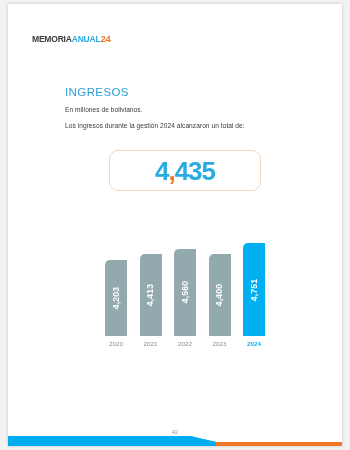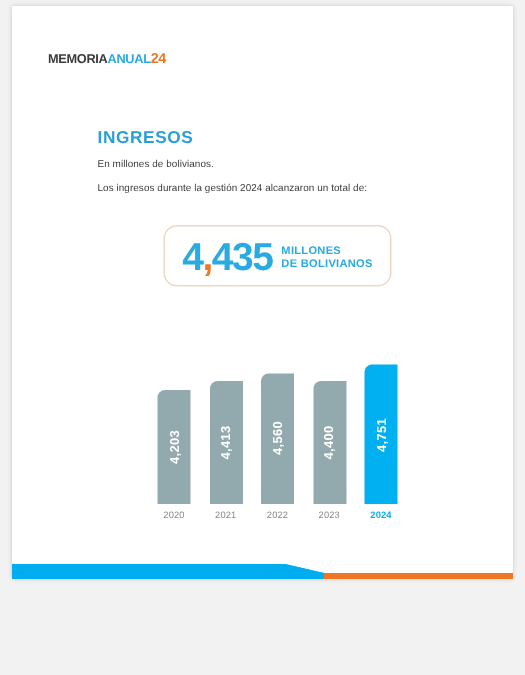--- a/index.html
+++ b/index.html
@@ -11,21 +11,21 @@
     height: 450px;
     background: #f2f2f2;
     font-family: "Liberation Sans", sans-serif;
     overflow: hidden;
   }
   .page {
     position: absolute;
     left: 8px;
     top: 4px;
     width: 334px;
-    height: 382px;
+    height: 442px;
     background: #ffffff;
     box-shadow: 0 0 3px rgba(0,0,0,0.18);
     overflow: hidden;
   }
 
   
   .logo {
     position: absolute;
     left: 24px;
     top: 30px;
@@ -40,21 +40,21 @@
   .logo .yr      { color: #ef7622; font-size: 9.5px; }
 
   
   .section-title {
     position: absolute;
     left: 57px;
     top: 82px;
     font-size: 11.5px;
     color: #2a9fd6;
     letter-spacing: 0.4px;
-    font-weight: bold;
+    font-weight: normal;
   }
   .lead {
     position: absolute;
     left: 57px;
     top: 102px;
     font-size: 6.6px;
     color: #3b3b3b;
     letter-spacing: 0.05px;
   }
   .lead2 {
@@ -197,24 +197,20 @@
     <span class="memoria">MEMORIA</span><span class="anual">ANUAL</span><span class="yr">24</span>
   </div>
 
   <div class="section-title">INGRESOS</div>
   <div class="lead">En millones de bolivianos.</div>
   <div class="lead2">Los ingresos durante la gestión 2024 alcanzaron un total de:</div>
 
   <div class="total-box">
     <div class="total-inner">
       <div class="total-num"><span>4</span><span class="comma">,</span><span>435</span></div>
-      <div class="total-unit">
-        <div>MILLONES</div>
-        <div>DE BOLIVIANOS</div>
-      </div>
     </div>
   </div>
 
   <div class="chart">
     <div class="bars" id="bars">
         <div class="bar-col">
           <div class="bar" style="height: 76px;">
             <span class="bar-value">4,203</span>
           </div>
         </div>

